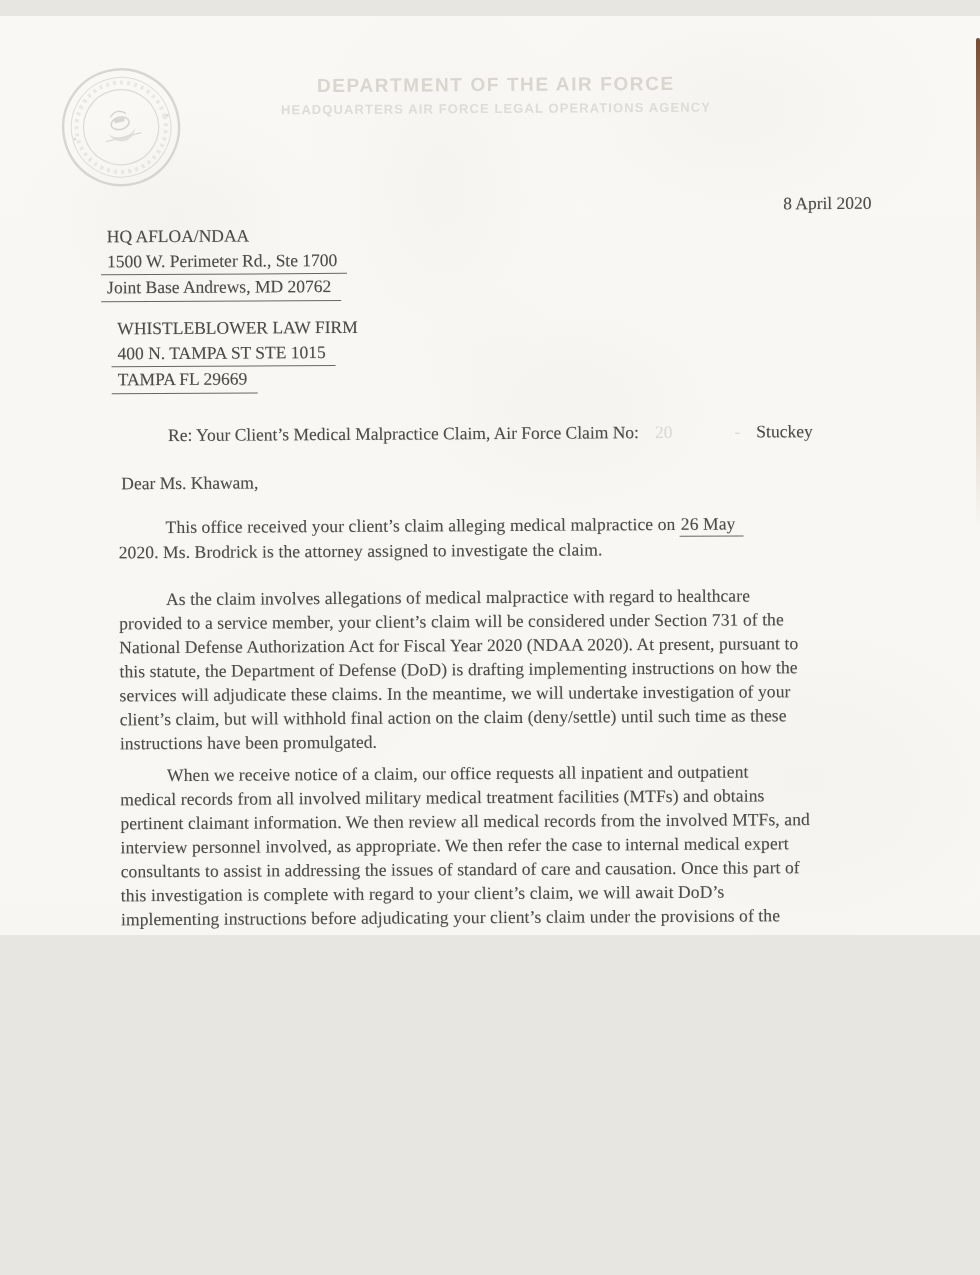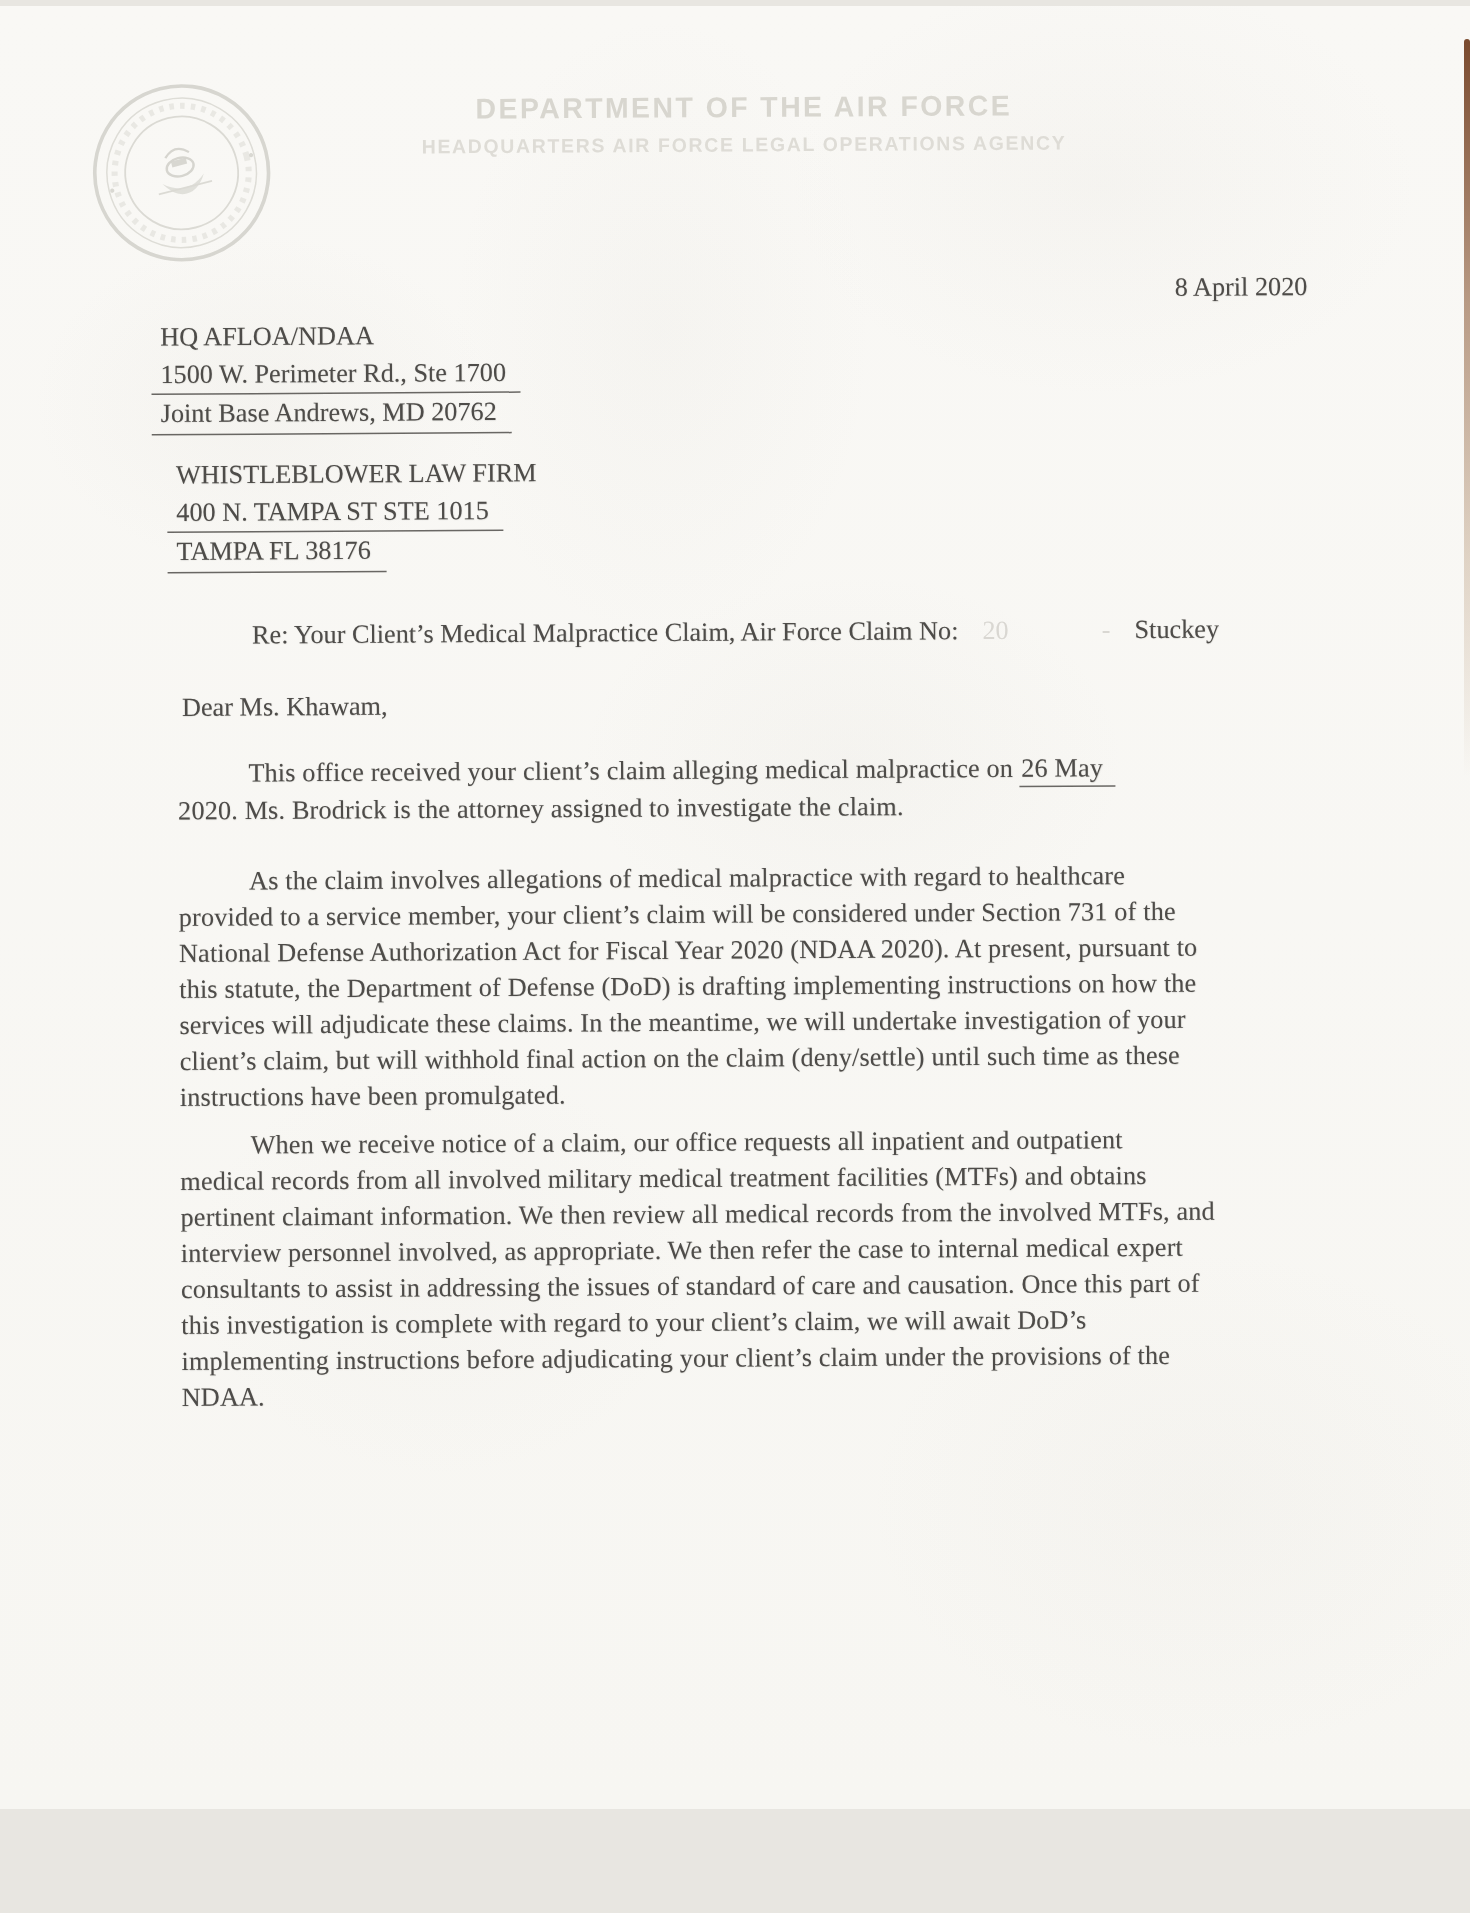--- a/index.html
+++ b/index.html
@@ -4,22 +4,22 @@
 <style>
   :root{
     --ink:#4e4c49;
     --faded-ink:#dbd9d2;
     --paper:#f8f7f4;
   }
   *{margin:0;padding:0;box-sizing:border-box;}
   html,body{background:#e8e6e1;}
   .page{
     position:relative;
-    width:980px;height:1202px;
-    margin:4px auto;
+    width:980px;height:919px;
+    margin:16px auto;
     overflow:hidden;
     font-family:"Liberation Serif","DejaVu Serif",serif;
     color:var(--ink);
     background:
       radial-gradient(220px 160px at 18% 22%, rgba(205,200,190,0.10), transparent 70%),
       radial-gradient(300px 200px at 75% 10%, rgba(205,200,190,0.09), transparent 70%),
       radial-gradient(260px 180px at 58% 42%, rgba(200,196,186,0.08), transparent 70%),
       radial-gradient(240px 200px at 30% 70%, rgba(205,200,192,0.06), transparent 70%),
       radial-gradient(320px 240px at 82% 83%, rgba(205,200,192,0.08), transparent 70%),
       radial-gradient(200px 300px at 45% 18%, rgba(198,194,184,0.07), transparent 70%),
@@ -114,21 +114,21 @@
 
     <div class="addr sender" id="sender-block">
         <div><span>HQ AFLOA/NDAA</span></div>
         <div><span class="u-line">1500 W. Perimeter Rd., Ste 1700</span></div>
         <div><span class="u-line">Joint Base Andrews, MD 20762</span></div>
       </div>
 
     <div class="addr recipient" id="recipient-block">
         <div><span>WHISTLEBLOWER LAW FIRM</span></div>
         <div><span class="u-line">400 N. TAMPA ST STE 1015</span></div>
-        <div><span class="u-line">TAMPA FL 38176</span></div>
+        <div><span class="u-line">TAMPA FL 29669</span></div>
       </div>
 
     <div class="subject">
       <span>Re: Your Client’s Medical Malpractice Claim, Air Force Claim No:</span><span class="faint f1">20</span><span class="faint f2">-</span><span class="claim-name">Stuckey</span>
     </div>
 
     <div class="salutation">Dear Ms. Khawam,</div>
 
     <div id="paragraphs">
         <div class="para para1">

